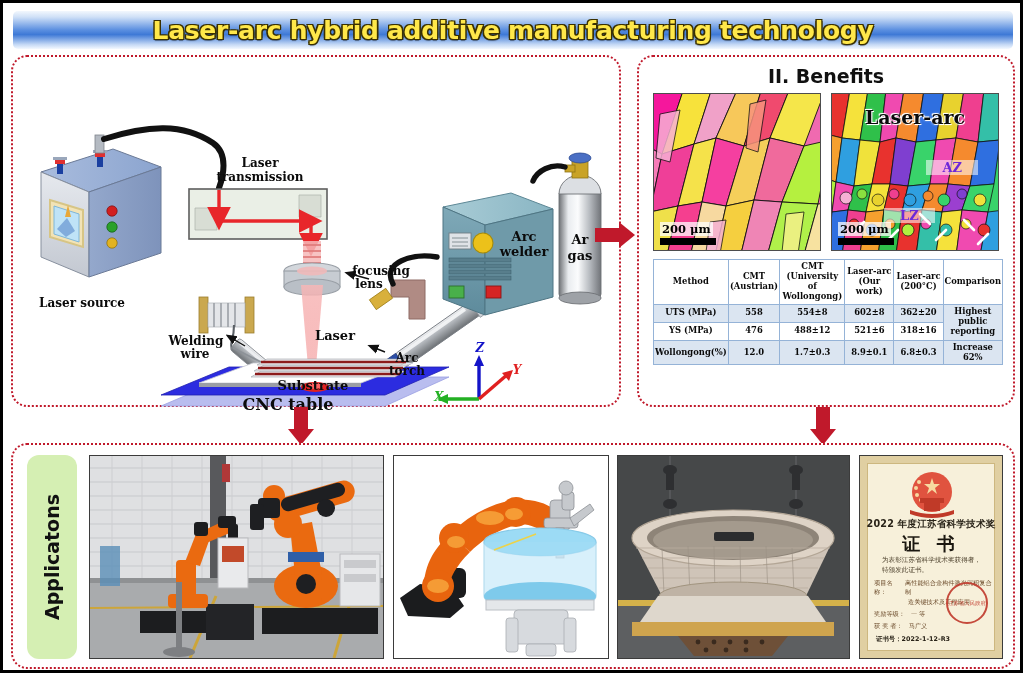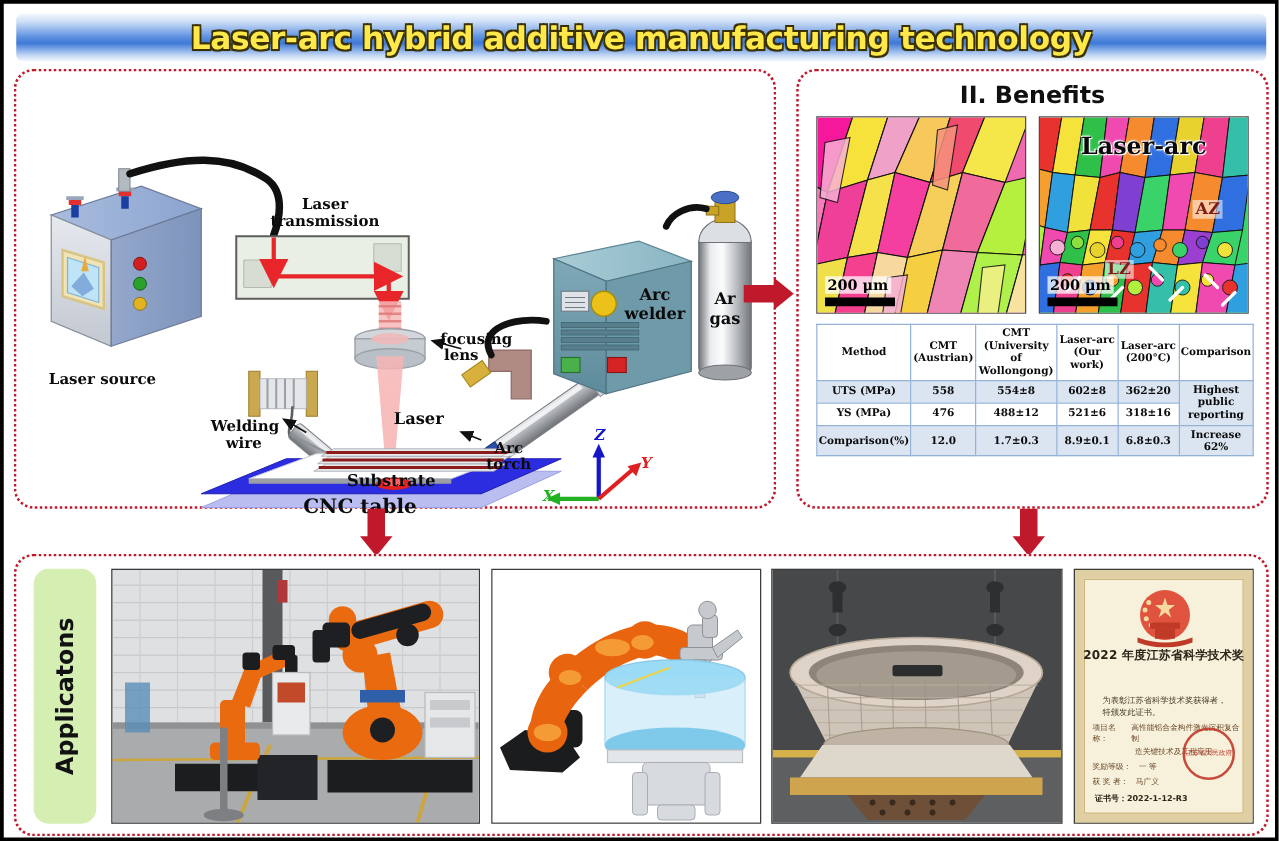--- a/index.html
+++ b/index.html
@@ -102,23 +102,23 @@
     font-weight: bold;
     font-size: 19px;
     color: #0a0a0a;
     text-shadow: 0 0 3px #fff, 1px 1px 0 #fff, -1px -1px 0 #fff;
   }
   .zone-lbl {
     position: absolute;
     font-family: "DejaVu Serif", serif;
     font-weight: bold;
     font-size: 13px;
-    color: #7f1d1d;
+    color: #6d28d9;
     background: rgba(255,255,255,.55);
-    padding: 0 2px;
+    padding: 0 16px;
   }
   .scalebar-wrap { position: absolute; left: 6px; bottom: 5px; }
   .scalebar-txt {
     font-family: "DejaVu Serif", serif;
     font-weight: bold; font-size: 11.5px; color: #000;
     background: rgba(255,255,255,.75);
     padding: 0 2px; display:inline-block;
   }
   .scalebar-line { width: 56px; height: 7px; background: #000; margin-top: 1px; }
 
@@ -566,21 +566,21 @@
           </td>
         </tr>
         <tr>
           <td>YS (MPa)</td>
           <td>476</td>
           <td>488±12</td>
           <td>521±6</td>
           <td>318±16</td>
         </tr>
         <tr class="shade">
-          <td>Comparison(%)</td>
+          <td>Wollongong(%)</td>
           <td>12.0</td>
           <td>1.7±0.3</td>
           <td>8.9±0.1</td>
           <td>6.8±0.3</td>
           <td class="red">
             <div>Increase</div>
             <div>62%</div>
           </td>
         </tr>
       </tbody>
@@ -797,20 +797,21 @@
           <circle cx="17" cy="12" r="2"></circle>
             <circle cx="14" cy="18" r="2"></circle>
           <circle cx="15" cy="25" r="2"></circle>
             <circle cx="19" cy="30" r="2"></circle>
         </g>
         <rect x="18" y="28" width="24" height="5" fill="#c03a28"></rect>
         <rect x="22" y="33" width="16" height="8" fill="#c03a28"></rect>
         <path d="M8,40 Q30,48 52,40 L52,44 Q30,52 8,44 Z" fill="#c03a28"></path>
       </svg>
       <div style="position:absolute;left:0;top:62px;width:100%;text-align:center;font-family:'DejaVu Sans',sans-serif;font-weight:bold;font-size:9.6px;color:#2a2419;letter-spacing:.2px;">2022 年度江苏省科学技术奖</div>
+      <div style="position:absolute;left:0;top:76px;width:100%;text-align:center;font-family:'DejaVu Serif',serif;font-weight:bold;font-size:18px;color:#1b1710;letter-spacing:5px;">证  书</div>
       <div style="position:absolute;left:22px;top:100px;width:104px;font-family:'DejaVu Sans',sans-serif;font-size:6.6px;color:#4a3e2a;line-height:1.45;">
         <div>为表彰江苏省科学技术奖获得者，</div>
         <div>特颁发此证书。</div>
       </div>
       <div style="position:absolute;left:14px;top:122px;width:118px;font-family:'DejaVu Sans',sans-serif;font-size:6.2px;color:#6b4a2a;line-height:1.5;">
         <div style="display:flex;gap:2px;">
           <span>项目名称：</span>
           <span>高性能铝合金构件激光沉积复合制</span>
         </div>
         <div style="margin-left:34px;">造关键技术及工程应用</div>

